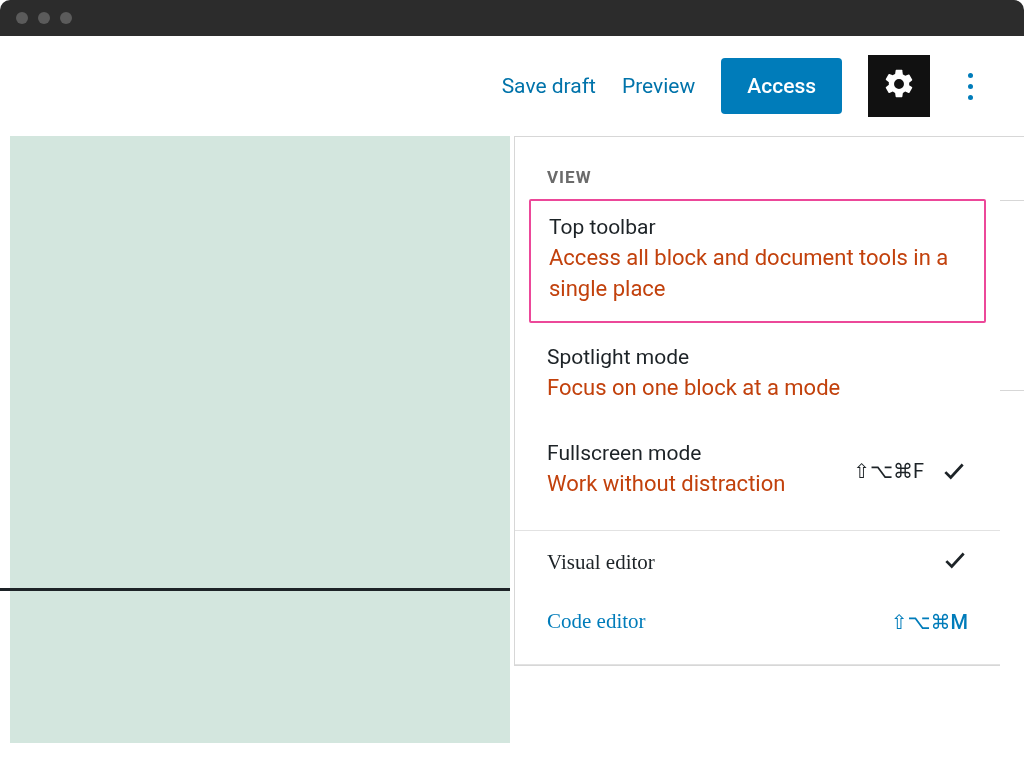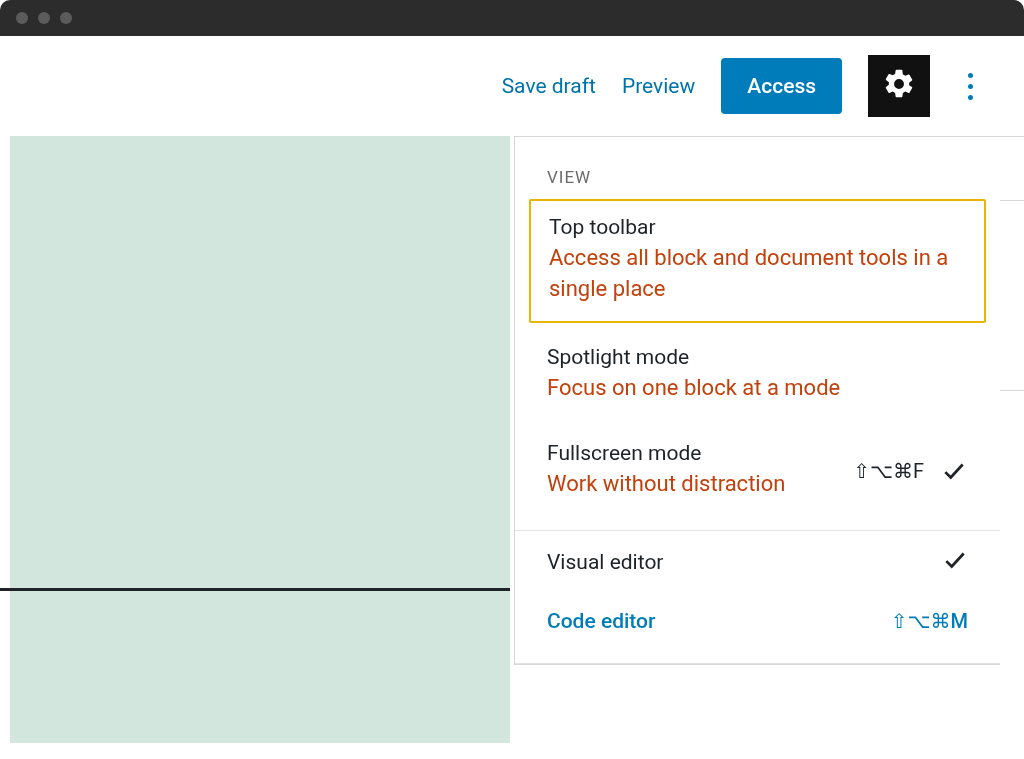--- a/index.html
+++ b/index.html
@@ -102,34 +102,34 @@
     top: 0;
     width: 486px;
     background: #fff;
     border: 1px solid #d7d7d7;
     border-right: none;
   }
   .menu-section-label {
     padding: 30px 32px 12px 32px;
     color: #6b6b6b;
     font-size: 17px;
-    font-weight: 400;
+    font-weight: 700;
     letter-spacing: 1px;
   }
   .menu-item {
     margin: 0 14px 8px 14px;
     padding: 14px 18px 16px 18px;
     border-radius: 2px;
     cursor: pointer;
     display: flex;
     align-items: center;
     gap: 16px;
   }
   .menu-item.selected {
-    border: 2px solid #eab308;
+    border: 2px solid #ec4899;
   }
   .menu-item-body { flex: 1; }
   .menu-item-title {
     font-size: 21px;
     color: #1d2327;
     font-weight: 400;
     margin-bottom: 4px;
   }
   .menu-item-desc {
     font-size: 22px;
@@ -150,21 +150,21 @@
     margin: 14px 0 0 0;
   }
 
   .editor-row {
     padding: 16px 32px;
     display: flex;
     align-items: center;
     justify-content: space-between;
     cursor: pointer;
   }
-  .editor-row .label { font-size: 21px; color: #1d2327; }
+  .editor-row .label { font-size: 21px; color: #1d2327; font-family: Liberation Serif, serif; }
   .editor-row .label.blue { color: #007cba; font-weight: 500;}
   .editor-row .shortcut { font-size: 20px; color: #007cba; font-weight: 500; }
   .editor-row .check svg { width: 26px; height: 26px; stroke: #1d2327; stroke-width: 2.5; fill: none; }
 </style>
 </head>
 <body>
 
 <div class="titlebar">
   <div class="tb-dot"></div>
   <div class="tb-dot"></div>

